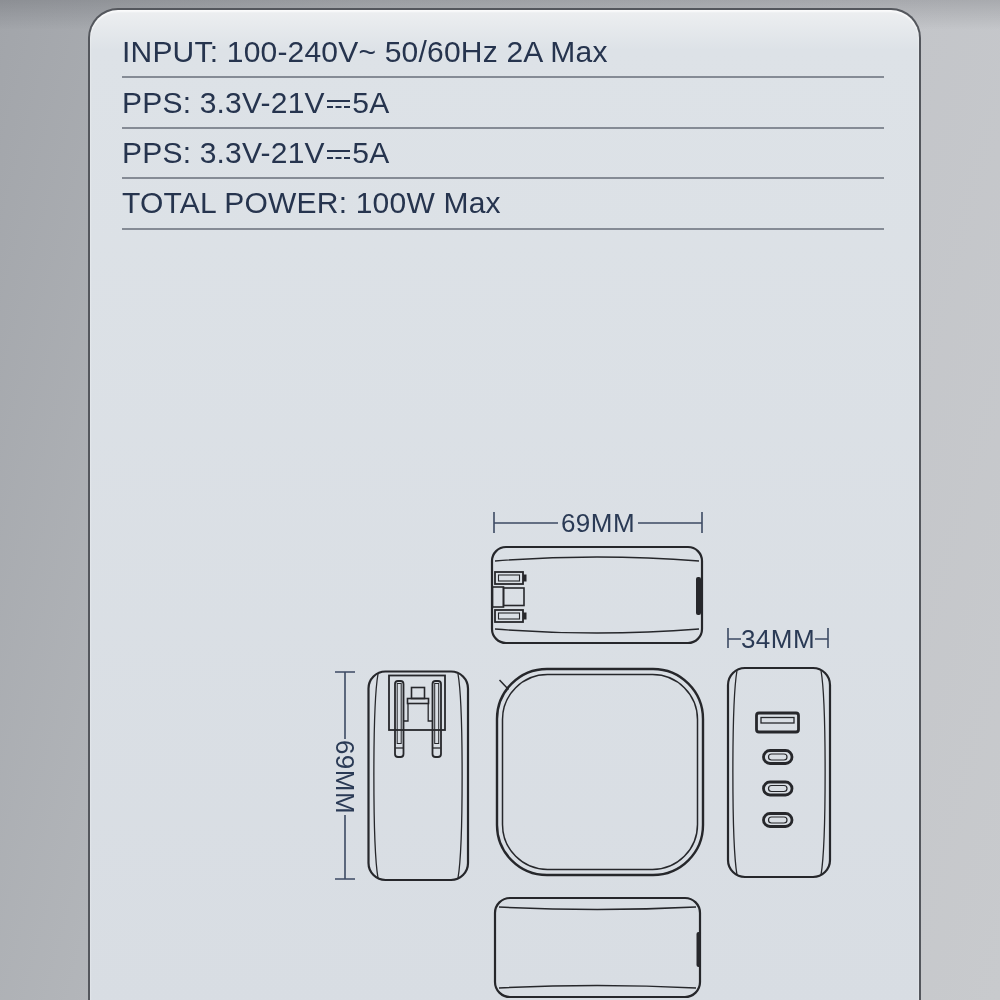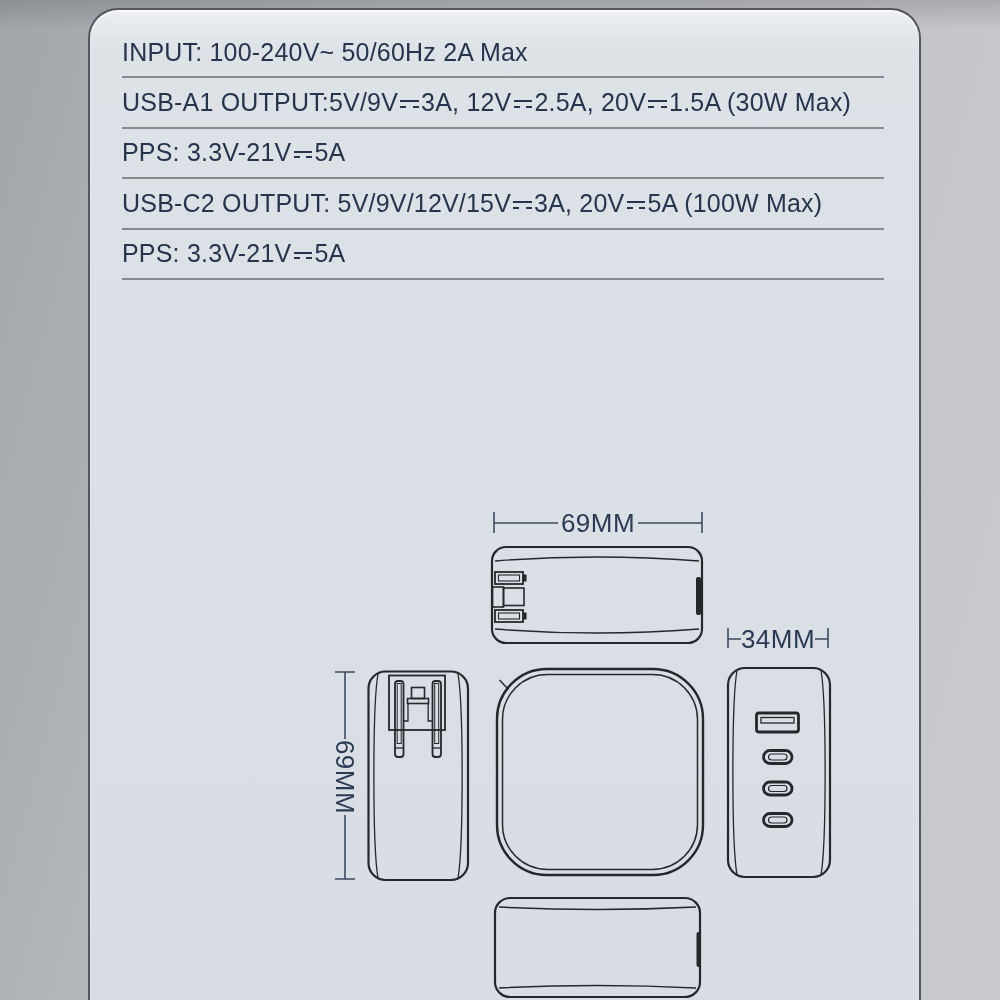--- a/index.html
+++ b/index.html
@@ -15,21 +15,21 @@
     border:2px solid #54575d;border-bottom:none;border-radius:30px 30px 0 0;
     background:linear-gradient(180deg,#edeff1 0%,#dde2e7 4%,#d8dde3 100%);
     box-shadow:inset 0 2px 2px rgba(255,255,255,.75);
   }
   .specs{position:absolute;left:32px;top:18px;width:762px;}
   .spec-row{
     height:48.4px;display:flex;align-items:center;
     border-bottom:2px solid #858b95;
   }
   .spec-text{
-    font-size:25px;letter-spacing:.2px;color:#26344e;white-space:nowrap;
+    font-size:30px;letter-spacing:.2px;color:#26344e;white-space:nowrap;
   }
   .dc{display:inline-block;width:.8em;height:.58em;position:relative;
     margin:0 .06em;vertical-align:-.02em;}
   .dc::before{content:"";position:absolute;left:.03em;right:.03em;top:.13em;
     border-top:.085em solid currentColor;}
   .dc::after{content:"";position:absolute;left:.03em;right:.03em;top:.35em;
     border-top:.085em dashed currentColor;}
   .diagram{position:absolute;left:0;top:480px;width:1000px;height:520px;}
   svg .ln{stroke:#26272b;fill:none;}
   svg .dim{stroke:#3c4a63;fill:none;stroke-width:1.6;}
@@ -40,30 +40,27 @@
 <body>
 
 <div class="vignette"></div>
 
 <div class="card">
   <div class="specs">
     <div class="spec-row">
       <span class="spec-text">INPUT: 100-240V~ 50/60Hz 2A Max</span>
     </div>
     <div class="spec-row">
-      <span class="spec-text">USB-A1 OUTPUT:5V/9V<span class="dc"></span>3A, 12V<span class="dc"></span>2.5A, 20V<span class="dc"></span>1.5A (30W Max)</span>
+      <span class="spec-text">PPS: 3.3V-21V<span class="dc"></span>5A</span>
     </div>
     <div class="spec-row">
       <span class="spec-text">PPS: 3.3V-21V<span class="dc"></span>5A</span>
     </div>
     <div class="spec-row">
-      <span class="spec-text">USB-C2 OUTPUT: 5V/9V/12V/15V<span class="dc"></span>3A, 20V<span class="dc"></span>5A (100W Max)</span>
-    </div>
-    <div class="spec-row">
-      <span class="spec-text">PPS: 3.3V-21V<span class="dc"></span>5A</span>
+      <span class="spec-text">TOTAL POWER: 100W Max</span>
     </div>
   </div>
 
   <svg class="diagram" viewBox="0 0 1000 520" xmlns="http://www.w3.org/2000/svg">
 
     <g>
       <path class="dim" d="M404,22 V43 M612,22 V43 M404,33 H468 M548,33 H612"></path>
       <text x="508" y="33" text-anchor="middle" dominant-baseline="central">69MM</text>
     </g>
 

